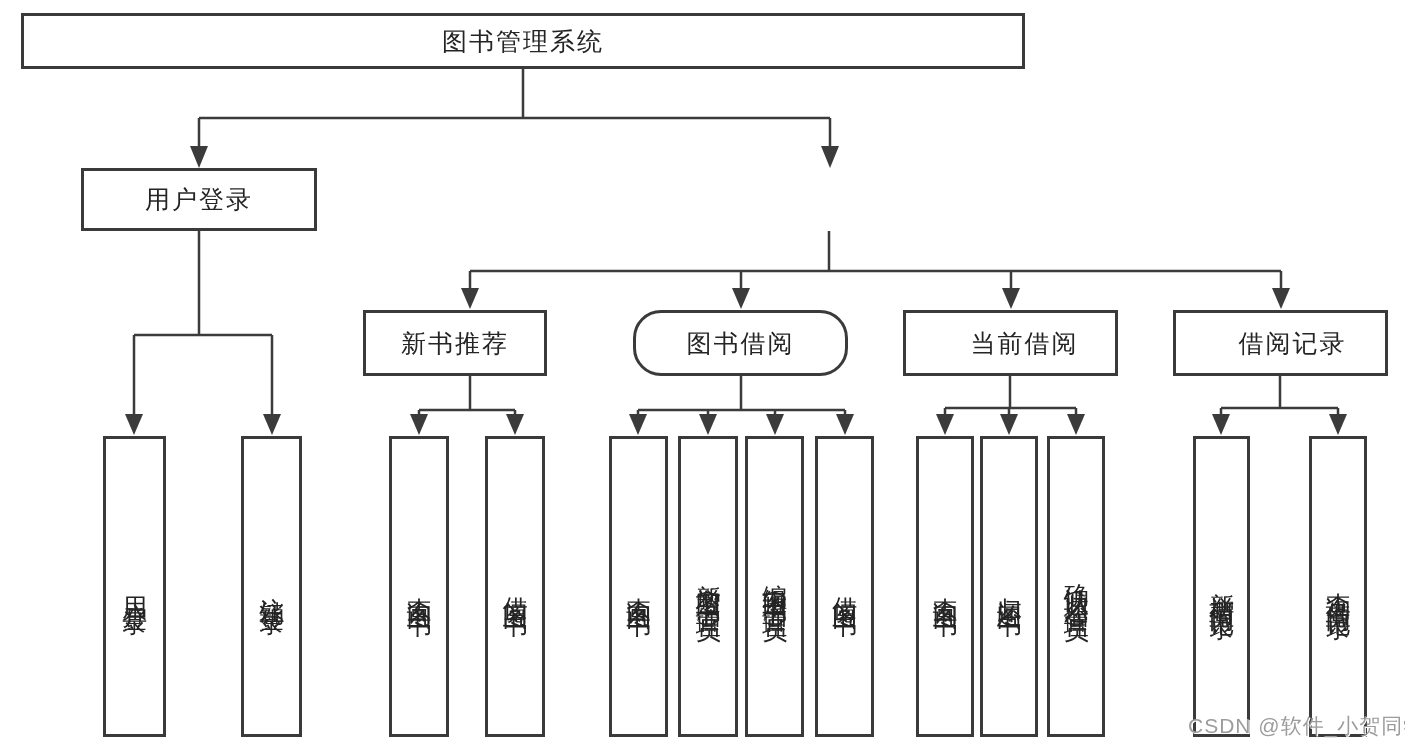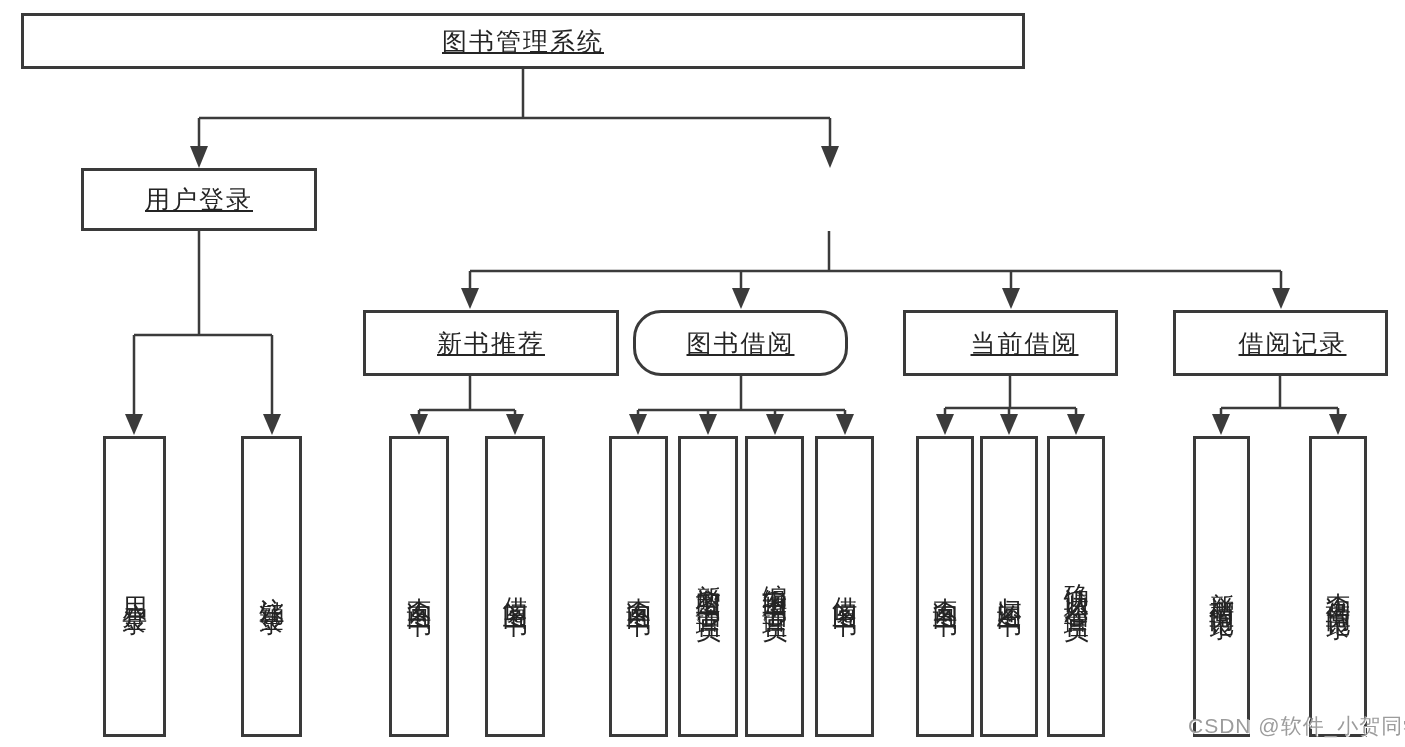--- a/index.html
+++ b/index.html
@@ -25,21 +25,20 @@
     display: flex;
     align-items: center;
     justify-content: center;
     text-align: center;
   }
   .hlabel {
     font-size: 25px;
     letter-spacing: 2px;
     white-space: nowrap;
     color: #242424;
-    text-decoration: underline;
   }
   .vlabel {
     writing-mode: vertical-rl;
     text-orientation: mixed;
     font-size: 25px;
     letter-spacing: 5px;
     line-height: 1.1;
     color: #242424;
   }
   .watermark {
@@ -100,21 +99,21 @@
   </svg>
 
   <div class="box" style="left:21px; top:13px; width:1004px; height:56px;">
     <span class="hlabel">图书管理系统</span>
   </div>
 
   <div class="box" style="left:81px; top:168px; width:236px; height:63px;">
     <span class="hlabel">用户登录</span>
   </div>
 
-  <div class="box" style="left:363px; top:310px; width:256px; height:66px;">
+  <div class="box" style="left:363px; top:310px; width:184px; height:66px;">
     <span class="hlabel">新书推荐</span>
   </div>
   <div class="box" style="left:633px; top:310px; width:215px; height:66px;border-radius:28px;">
     <span class="hlabel">图书借阅</span>
   </div>
   <div class="box" style="left:903px; top:310px; width:215px; height:66px;padding-left:28px;">
     <span class="hlabel">当前借阅</span>
   </div>
   <div class="box" style="left:1173px; top:310px; width:215px; height:66px;padding-left:24px;">
     <span class="hlabel">借阅记录</span>

